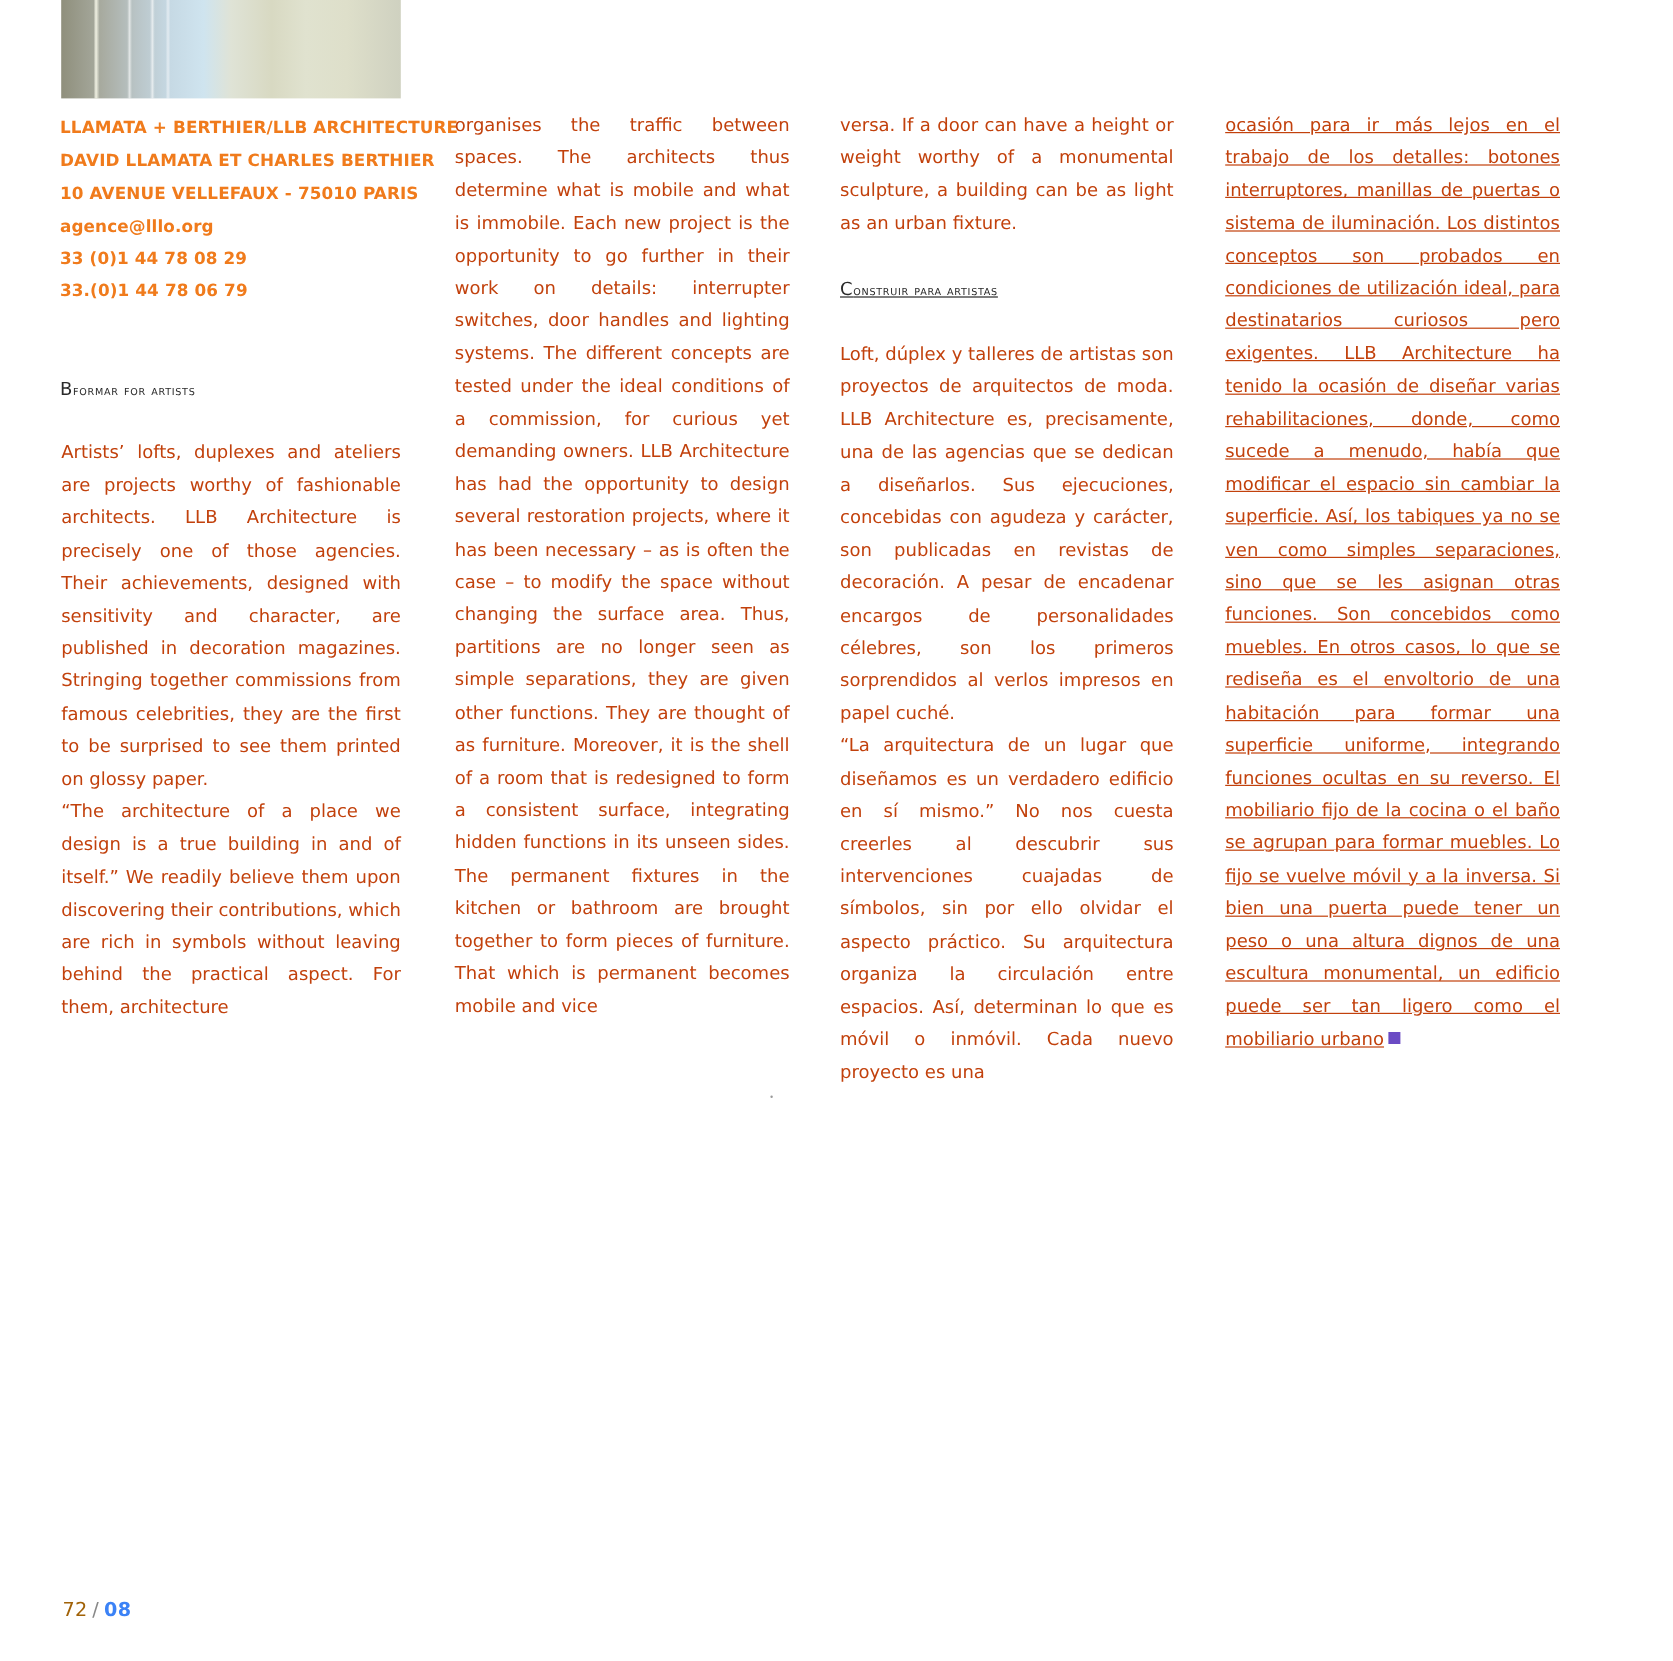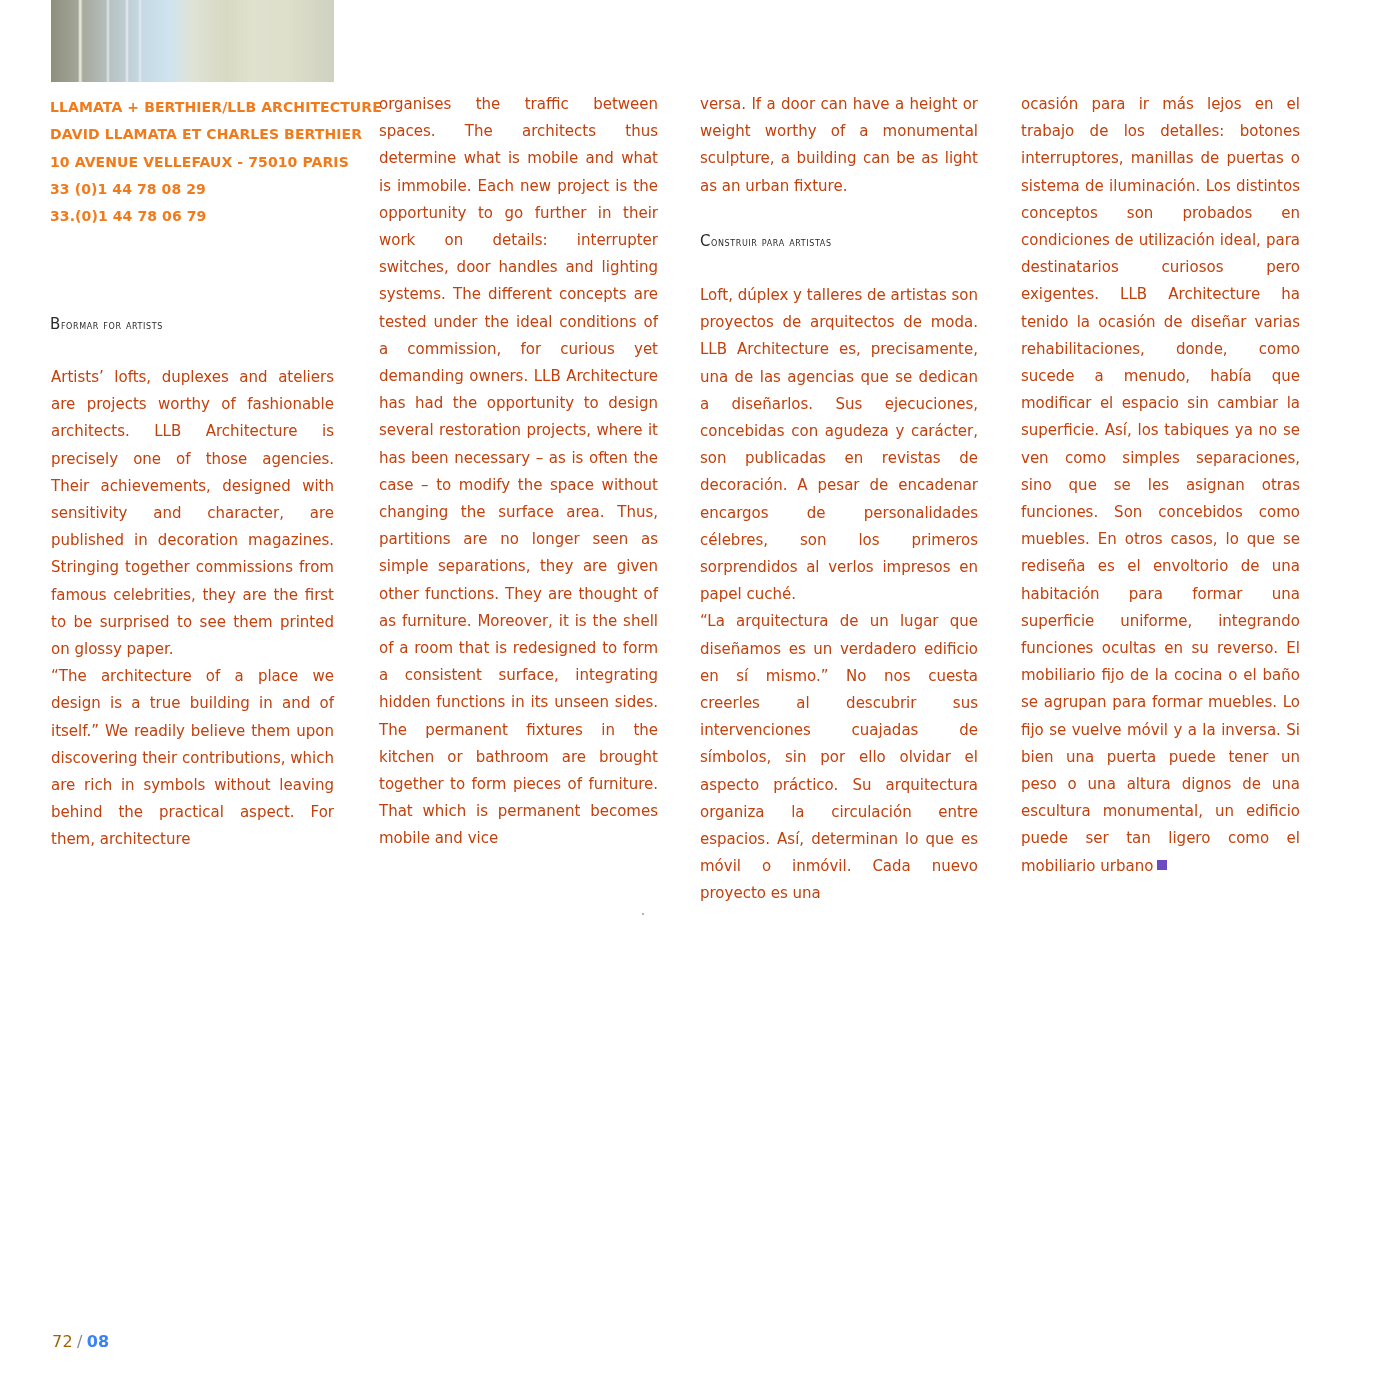--- a/index.html
+++ b/index.html
@@ -54,20 +54,21 @@
 </style>
 </head>
 <body>
 
 <div class="photo"></div>
 
 <div class="contact">
   <div>LLAMATA + BERTHIER/LLB ARCHITECTURE</div>
   <div>DAVID LLAMATA ET CHARLES BERTHIER</div>
   <div>10  AVENUE VELLEFAUX - 75010 PARIS</div>
+  <div>agence@lllo.org</div>
   <div>33 (0)1 44 78 08 29</div>
   <div>33.(0)1 44 78 06 79</div>
 </div>
 
 <div class="heading" style="left:50px; top:315px;">
   <span class="cap">B</span><span>formar for artists</span>
 </div>
 
 <div class="col" style="left:51px; top:364px;">
   <p>Artists’ lofts, duplexes and ateliers are projects worthy of fashionable architects. LLB Architecture is precisely one of those agencies. Their achievements, designed with sensitivity and character, are published in decoration magazines. Stringing together commissions from famous celebrities, they are the first to be surprised to see them printed on glossy paper.</p>
@@ -75,30 +76,30 @@
 </div>
 
 <div class="col" style="left:379px; top:91px; width:279px;">
   <p>organises the traffic between spaces. The architects thus determine what is mobile and what is immobile. Each new project is the opportunity to go further in their work on details: interrupter switches, door handles and lighting systems. The different concepts are tested under the ideal conditions of a commission, for curious yet demanding owners. LLB Architecture has had the opportunity to design several restoration projects, where it has been necessary – as is often the case – to modify the space without changing the surface area. Thus, partitions are no longer seen as simple separations, they are given other functions. They are thought of as furniture. Moreover, it is the shell of a room that is redesigned to form a consistent surface, integrating hidden functions in its unseen sides. The permanent fixtures in the kitchen or bathroom are brought together to form pieces of furniture. That which is permanent becomes mobile and vice</p>
 </div>
 
 <div class="col" style="left:700px; top:91px; width:278px;">
   <p>versa. If a door can have a height or weight worthy of a monumental sculpture, a building can be as light as an urban fixture.</p>
 </div>
 
-<div class="heading" style="left:700px; top:232px;">
+<div class="heading" style="left:700px; top:232px;text-decoration:underline;">
   <span class="cap">C</span><span>onstruir para artistas</span>
 </div>
 
 <div class="col" style="left:700px; top:282px; width:278px;">
   <p>Loft, dúplex y talleres de artistas son proyectos de arquitectos de moda. LLB Architecture es, precisamente, una de las agencias que se dedican a diseñarlos. Sus ejecuciones, concebidas con agudeza y carácter, son publicadas en revistas de decoración. A pesar de encadenar encargos de personalidades célebres, son los primeros sorprendidos al verlos impresos en papel cuché.</p>
   <p>“La arquitectura de un lugar que diseñamos es un verdadero edificio en sí mismo.” No nos cuesta creerles al descubrir sus intervenciones cuajadas de símbolos, sin por ello olvidar el aspecto práctico. Su arquitectura organiza la circulación entre espacios. Así, determinan lo que es móvil o inmóvil. Cada nuevo proyecto es una</p>
 </div>
 
-<div class="col" style="left:1021px; top:91px; width:279px;">
+<div class="col" style="left:1021px; top:91px; width:279px;text-decoration:underline;">
   <p><span>ocasión para ir más lejos en el trabajo de los detalles: botones interruptores, manillas de puertas o sistema de iluminación. Los distintos conceptos son probados en condiciones de utilización ideal, para destinatarios curiosos pero exigentes. LLB Architecture ha tenido la ocasión de diseñar varias rehabilitaciones, donde, como sucede a menudo, había que modificar el espacio sin cambiar la superficie. Así, los tabiques ya no se ven como simples separaciones, sino que se les asignan otras funciones. Son concebidos como muebles. En otros casos, lo que se rediseña es el envoltorio de una habitación para formar una superficie uniforme, integrando funciones ocultas en su reverso. El mobiliario fijo de la cocina o el baño se agrupan para formar muebles. Lo fijo se vuelve móvil y a la inversa. Si bien una puerta puede tener un peso o una altura dignos de una escultura monumental, un edificio puede ser tan ligero como el mobiliario urbano</span><span class="endmark"></span></p>
 </div>
 
 <div class="speck"></div>
 
 <div class="folio">
   <span class="pg">72</span><span class="sep">/</span><span class="issue">08</span>
 </div>
 
 </body></html>

